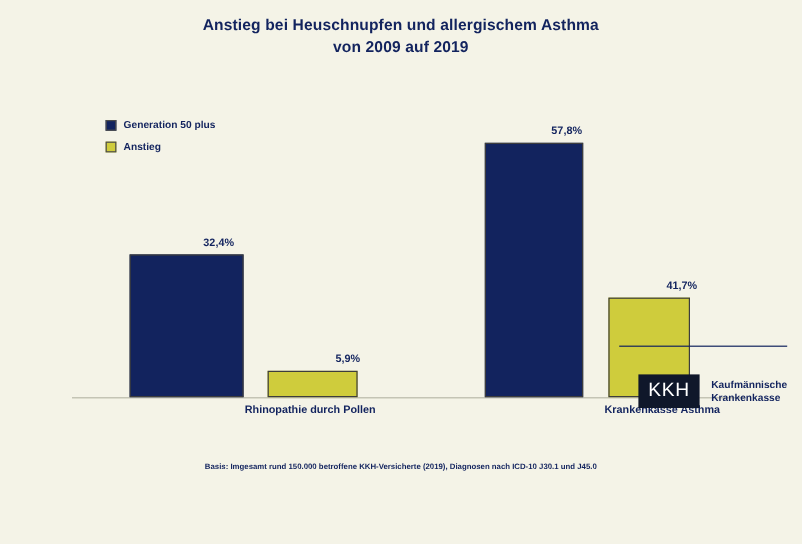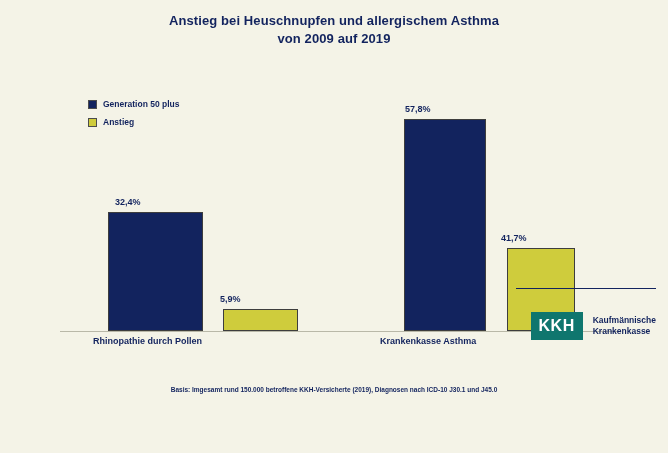--- a/index.html
+++ b/index.html
@@ -83,29 +83,29 @@
   }
   .bar.navy {
     background: #12235e;
   }
   .bar.olive {
     background: #cfcc3c;
   }
   .bar-value {
     position: absolute;
     width: 80px;
-    text-align: left;
+    text-align: right;
     font-size: 9px;
     font-weight: bold;
     color: #12235e;
   }
   .cat-label {
     position: absolute;
     width: 220px;
-    text-align: left;
+    text-align: right;
     font-size: 9px;
     font-weight: bold;
     color: #12235e;
   }
   .footnote {
     position: absolute;
     top: 386px;
     left: 0;
     width: 668px;
     text-align: center;
@@ -115,24 +115,24 @@
   }
   
   .logo {
     position: absolute;
     right: 12px;
     bottom: 10px;
     display: flex;
     align-items: center;
   }
   .logo-mark {
-    background: #0f766e;
+    background: #0f172a;
     color: #ffffff;
     font-size: 16px;
-    font-weight: bold;
+    font-weight: normal;
     letter-spacing: 0.5px;
     padding: 6px 8px 6px 8px;
     line-height: 16px;
   }
   .logo-text {
     margin-left: 10px;
     color: #12235e;
     font-size: 8.5px;
     font-weight: bold;
     line-height: 11px;

